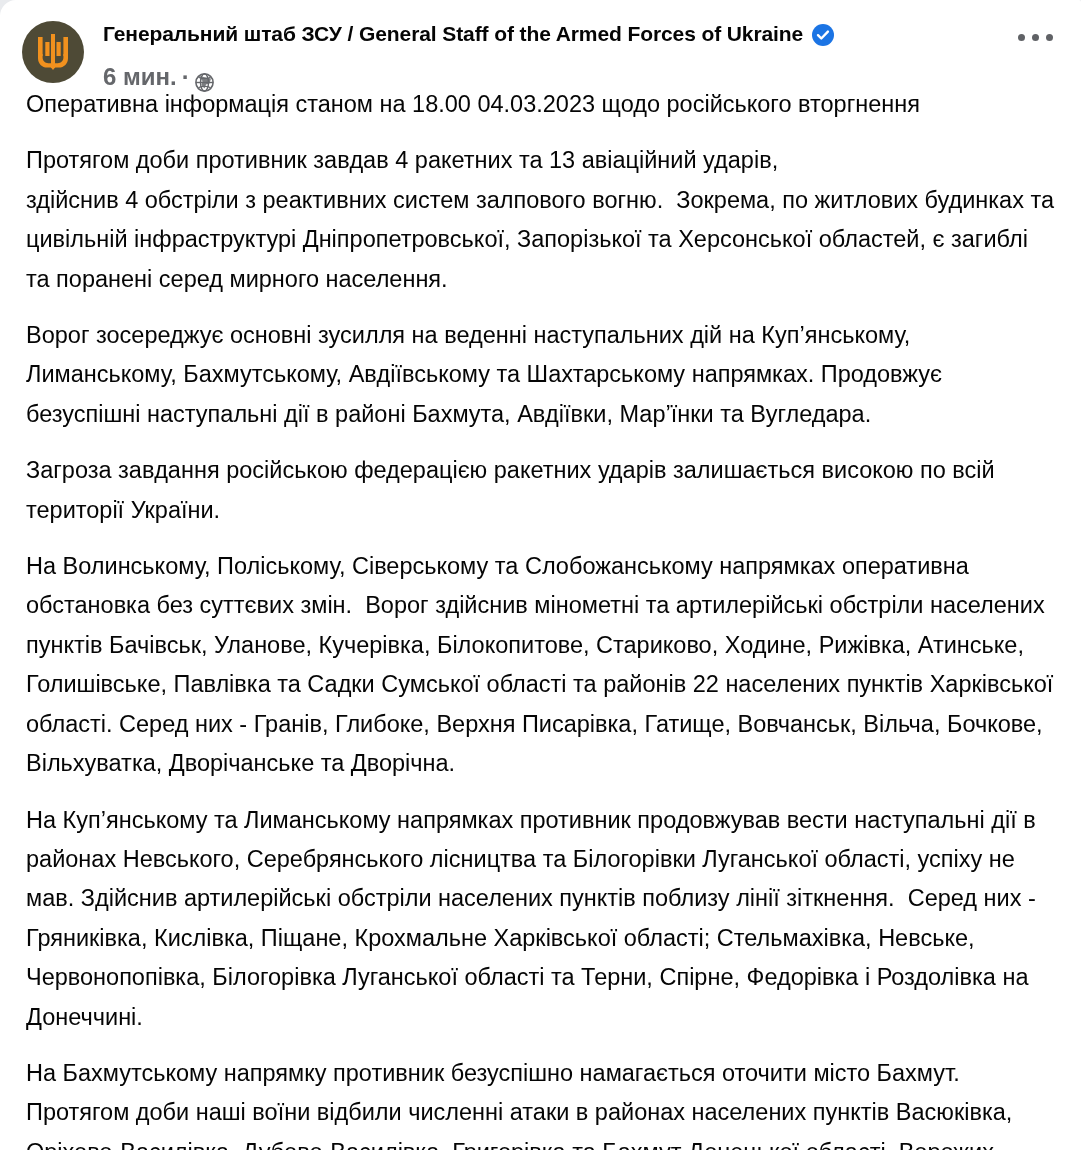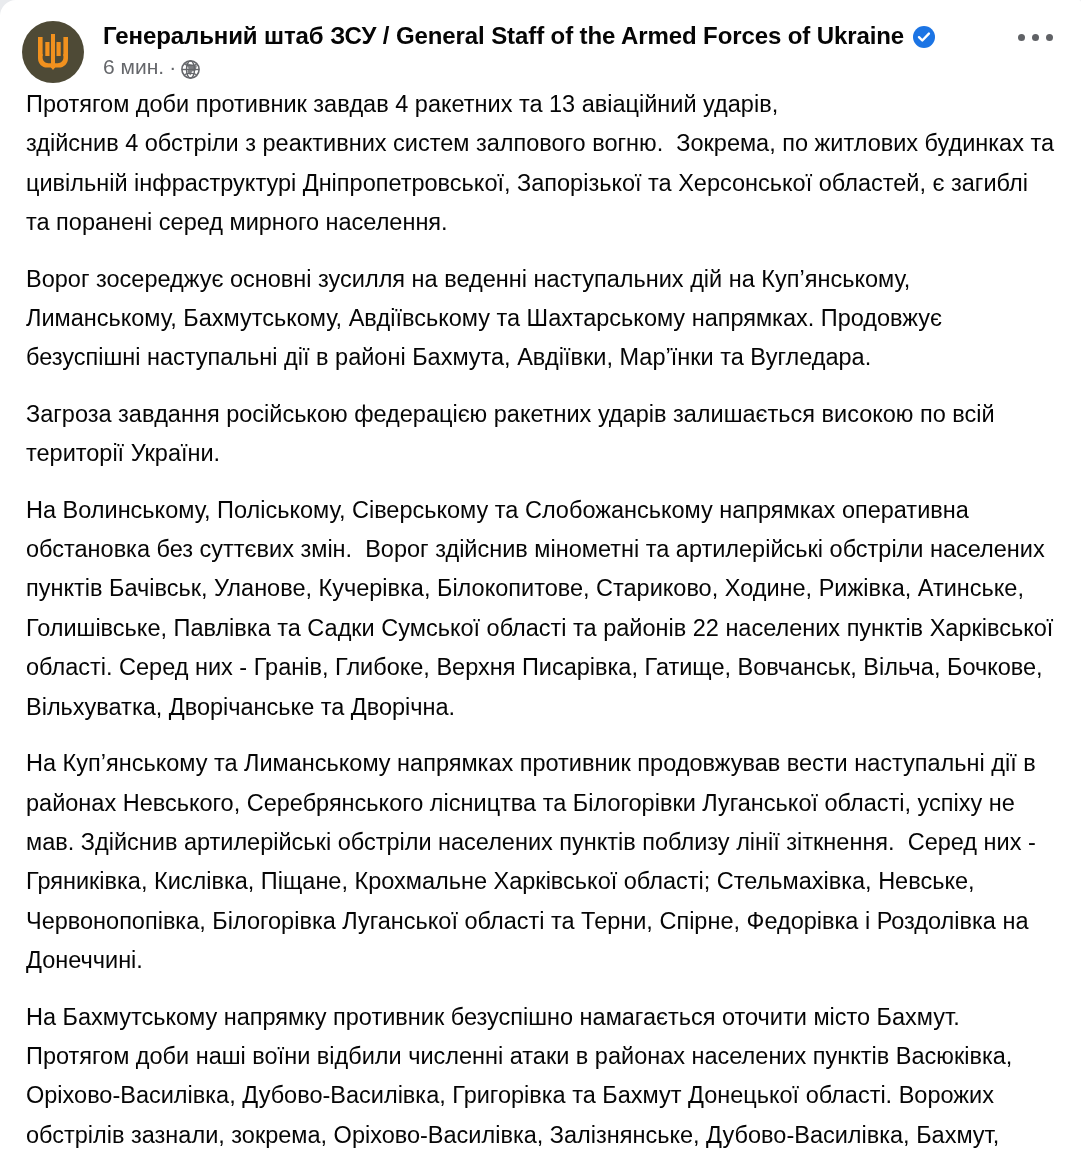--- a/index.html
+++ b/index.html
@@ -58,43 +58,44 @@
     min-width: 0;
   }
 
   .page-name-row {
     display: flex;
     align-items: center;
     white-space: nowrap;
   }
 
   .page-name {
-    font-size: 24px;
+    font-size: 21px;
     font-weight: bold;
     color: #050505;
     letter-spacing: -0.1px;
     line-height: 1.15;
   }
 
   .verified-badge {
     margin-left: 9px;
     width: 22px;
     height: 22px;
     flex: 0 0 auto;
     position: relative;
     top: 1px;
   }
 
   .meta-row {
     display: flex;
     align-items: center;
-    margin-top: 4px;
+    margin-top: 17px;
     color: #65676b;
-    font-size: 21px;
+    font-size: 24px;
     line-height: 1.2;
+    font-weight: bold;
   }
   .meta-sep {
     margin: 0 5px;
     color: #65676b;
   }
   .globe-icon {
     width: 19px;
     height: 19px;
     display: inline-block;
     position: relative;
@@ -183,20 +184,21 @@
     </div>
 
     <div class="more-button">
       <span class="dot"></span>
       <span class="dot"></span>
       <span class="dot"></span>
     </div>
   </div>
 
   <div class="post-body">
+    <p>Оперативна інформація станом на 18.00 04.03.2023 щодо російського вторгнення</p>
     <p>Протягом доби противник завдав 4 ракетних та 13 авіаційний ударів,
 здійснив 4 обстріли з реактивних систем залпового вогню.  Зокрема, по житлових будинках та цивільній інфраструктурі Дніпропетровської, Запорізької та Херсонської областей, є загиблі та поранені серед мирного населення.</p>
     <p>Ворог зосереджує основні зусилля на веденні наступальних дій на Куп’янському, Лиманському, Бахмутському, Авдіївському та Шахтарському напрямках. Продовжує безуспішні наступальні дії в районі Бахмута, Авдіївки, Мар’їнки та Вугледара.</p>
     <p>Загроза завдання російською федерацією ракетних ударів залишається високою по всій території України.</p>
     <p>На Волинському, Поліському, Сіверському та Слобожанському напрямках оперативна обстановка без суттєвих змін.  Ворог здійснив мінометні та артилерійські обстріли населених пунктів Бачівськ, Уланове, Кучерівка, Білокопитове, Стариково, Ходине, Рижівка, Атинське, Голишівське, Павлівка та Садки Сумської області та районів 22 населених пунктів Харківської області. Серед них - Гранів, Глибоке, Верхня Писарівка, Гатище, Вовчанськ, Вільча, Бочкове, Вільхуватка, Дворічанське та Дворічна.</p>
     <p>На Куп’янському та Лиманському напрямках противник продовжував вести наступальні дії в районах Невського, Серебрянського лісництва та Білогорівки Луганської області, успіху не мав. Здійснив артилерійські обстріли населених пунктів поблизу лінії зіткнення.  Серед них - Гряниківка, Кислівка, Піщане, Крохмальне Харківської області; Стельмахівка, Невське, Червонопопівка, Білогорівка Луганської області та Терни, Спірне, Федорівка і Роздолівка на Донеччині.</p>
     <p>На Бахмутському напрямку противник безуспішно намагається оточити місто Бахмут. Протягом доби наші воїни відбили численні атаки в районах населених пунктів Васюківка, Оріхово-Василівка, Дубово-Василівка, Григорівка та Бахмут Донецької області. Ворожих обстрілів зазнали, зокрема, Оріхово-Василівка, Залізнянське, Дубово-Василівка, Бахмут, Кліщіївка, Іванівське, Часів Яр, Курдюмівка, Предтечине, Олександро-Шультине, Озарянівка, Дружба та Нью-Йорк.</p>
   </div>
 
 </div>

